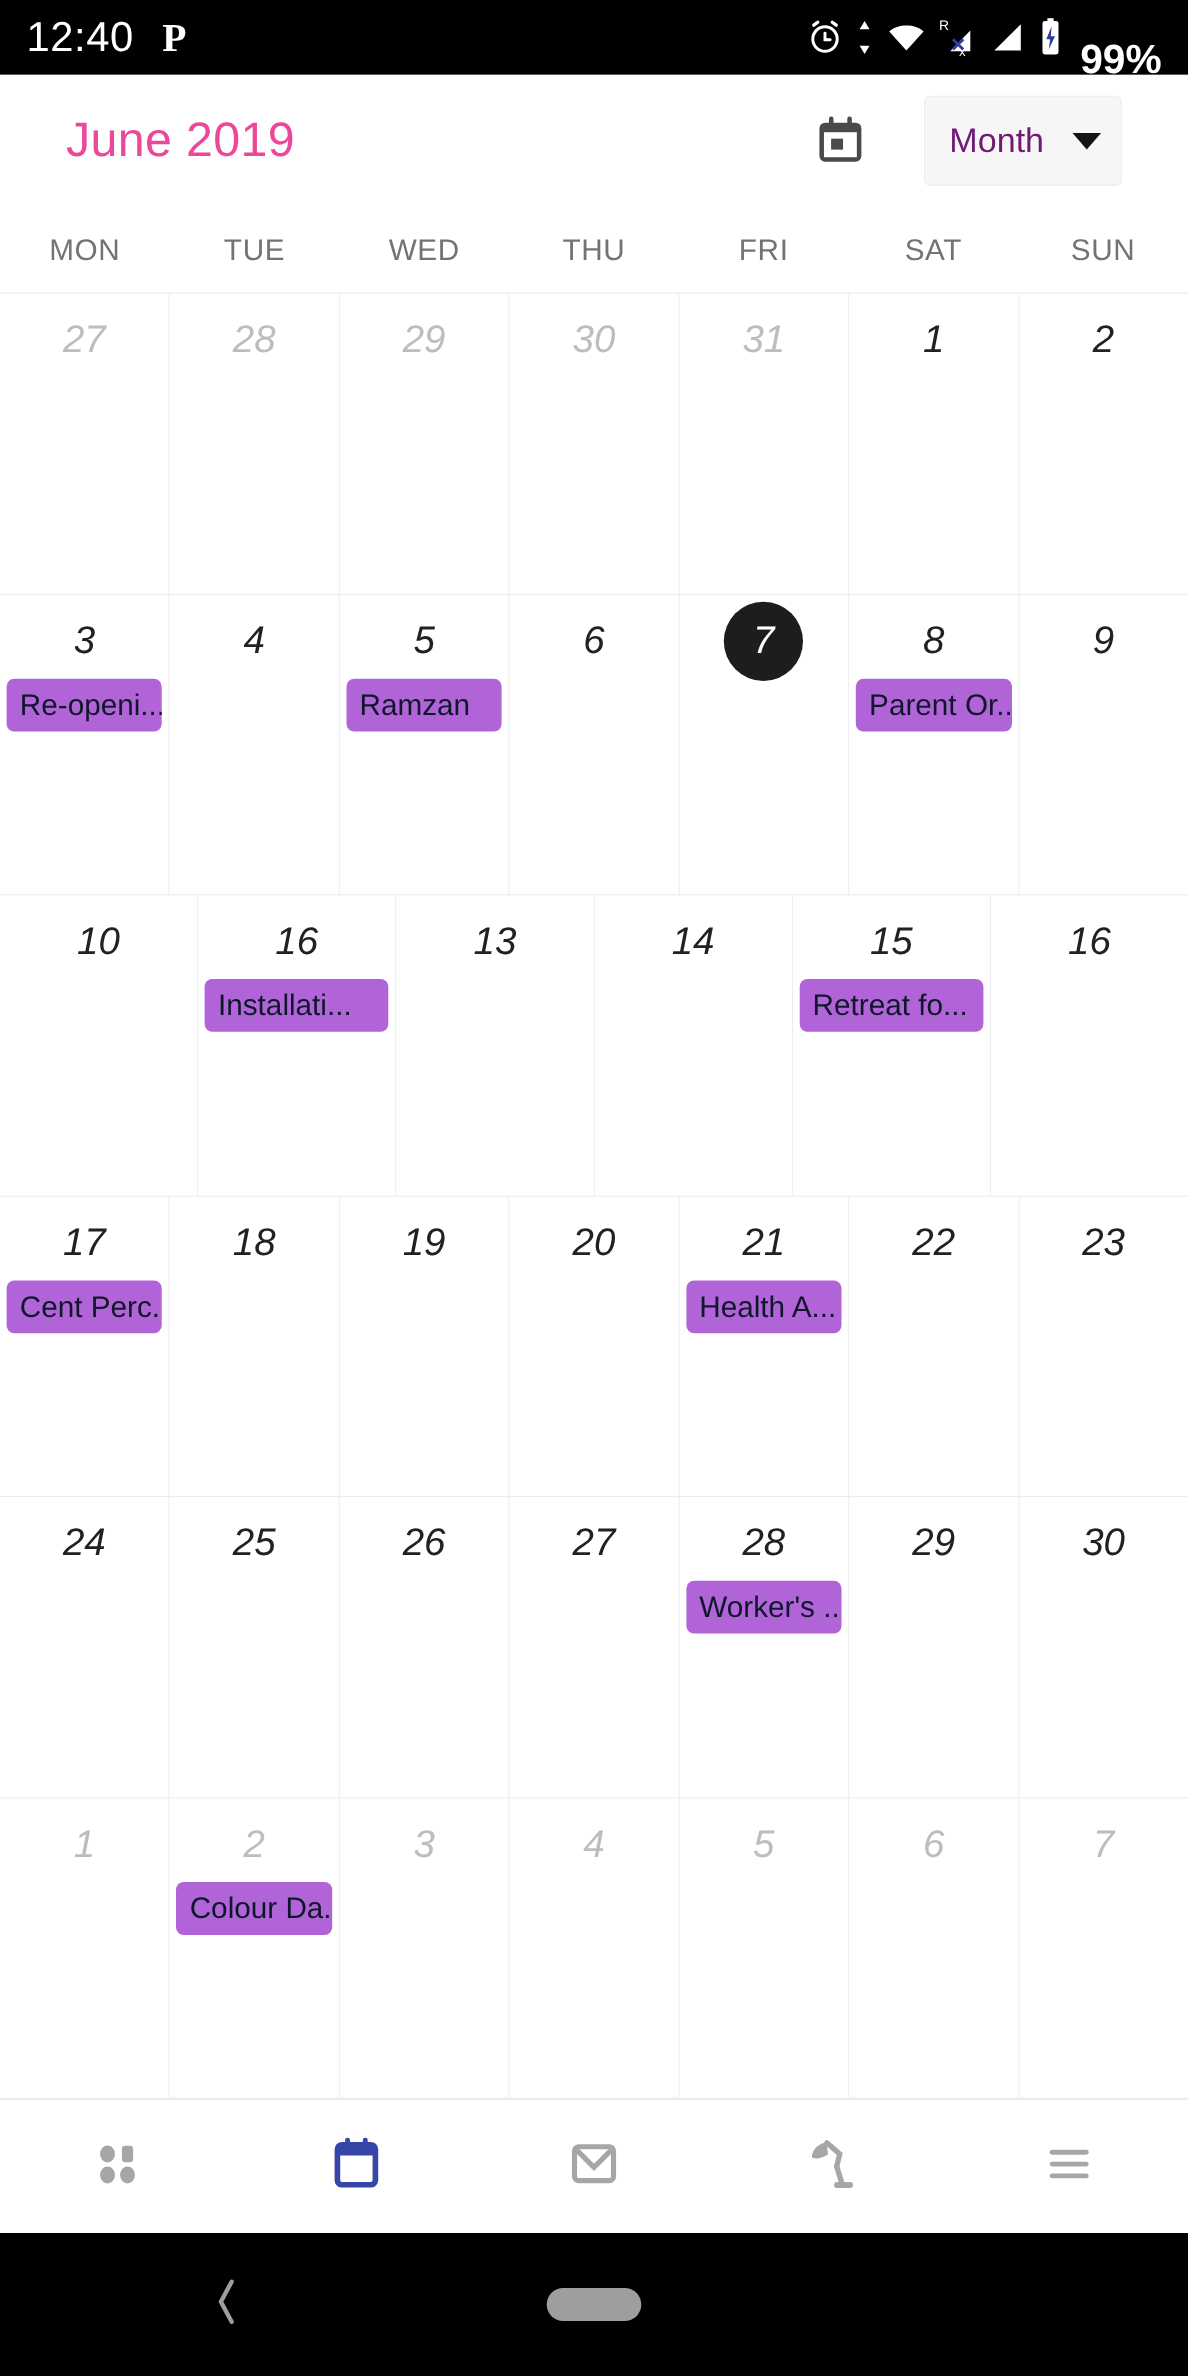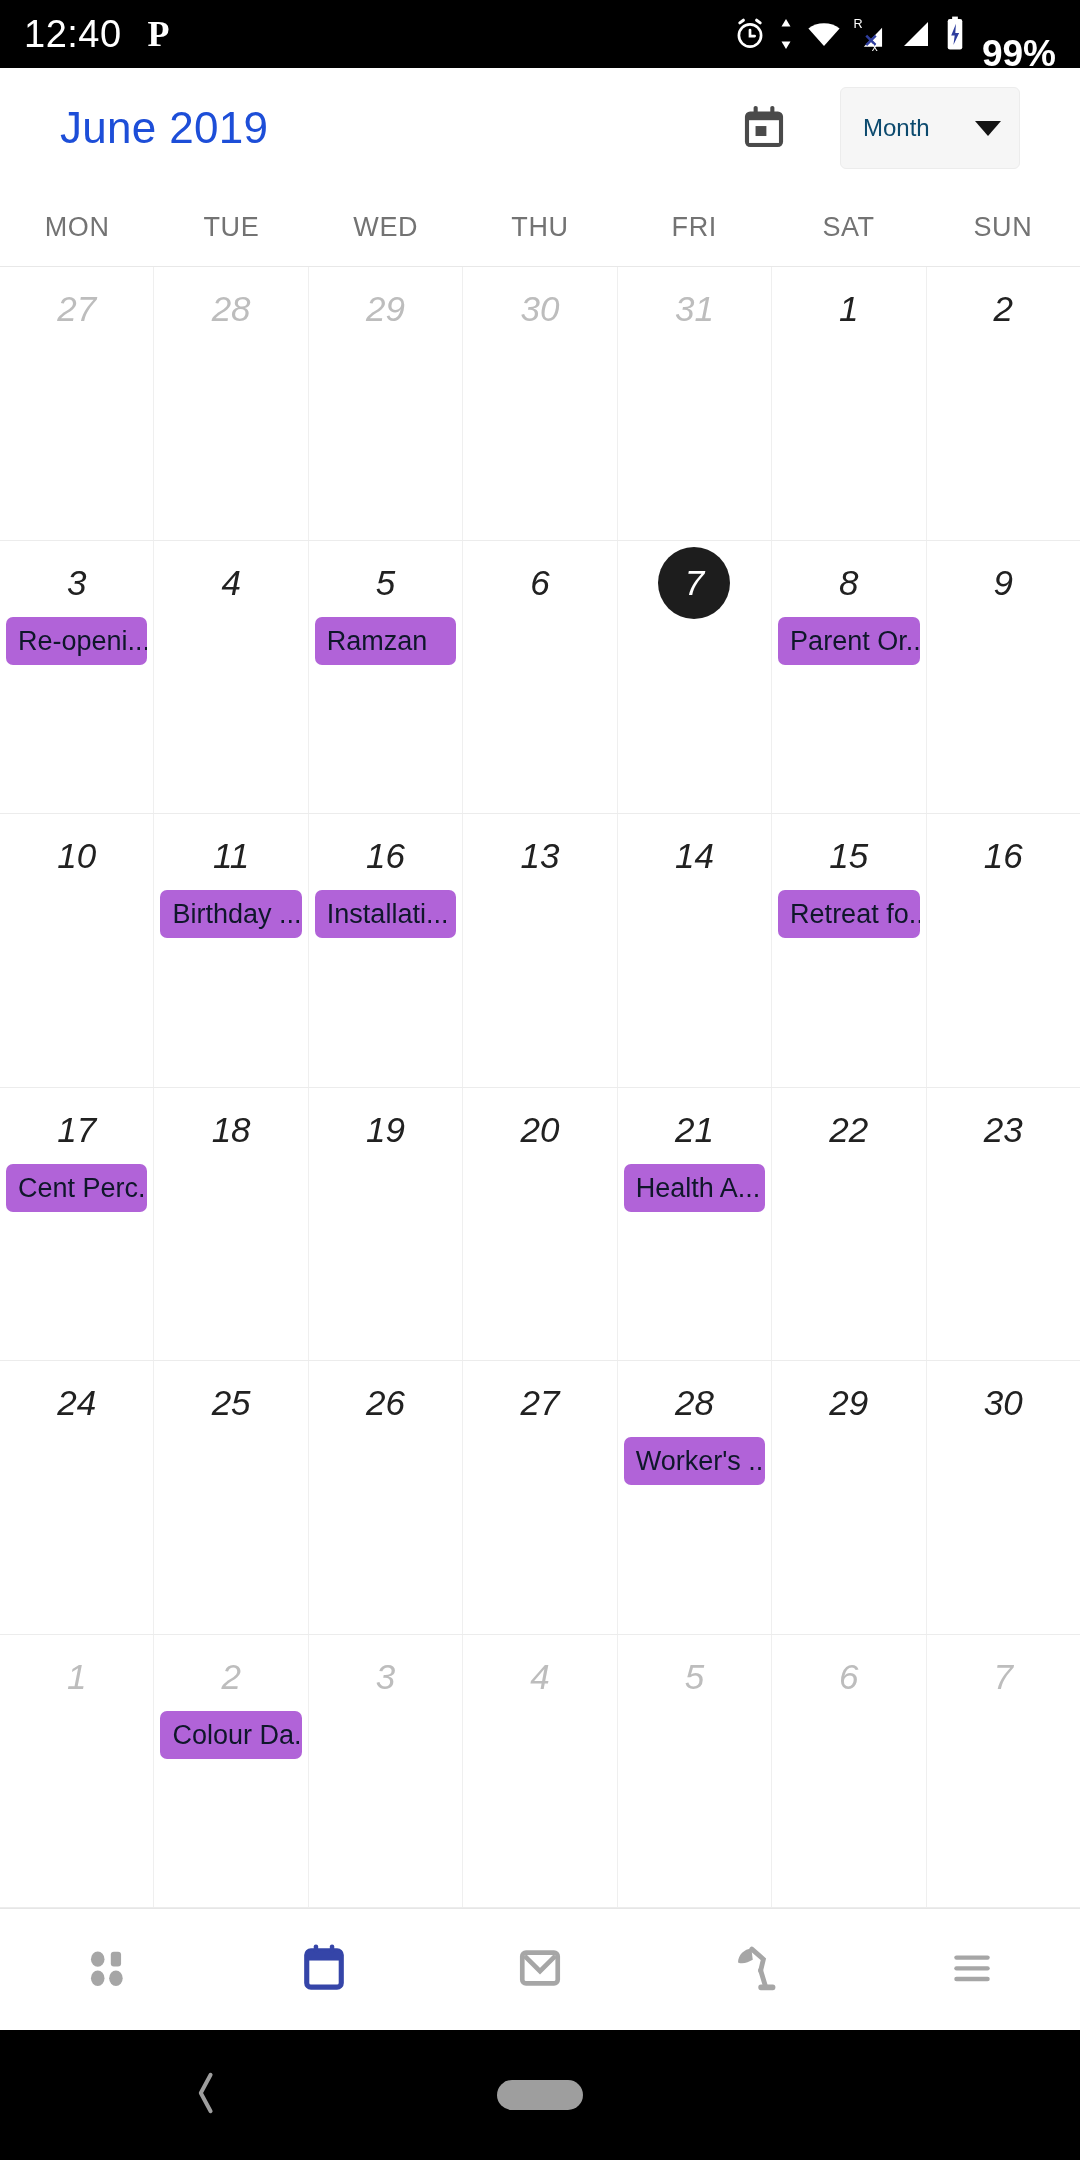--- a/index.html
+++ b/index.html
@@ -21,29 +21,29 @@
   .status-right { margin-left: auto; display: flex; align-items: center; gap: 8px; }
   .sb-icon { display: inline-flex; align-items: center; justify-content: center; }
   .battery-pct { font-size: 37px; font-weight: 700; margin-left: 6px; margin-top: 40px; }
   .p-glyph { font-size: 36px; font-weight: 700; font-family: "Liberation Serif", serif; }
 
   
   .header {
     flex: 0 0 120px; display: flex; align-items: center;
     padding: 0 60px 0 60px; background: #ffffff;
   }
-  .month-title { font-size: 44px; color: #1d4ed8; font-weight: 400; letter-spacing: 0.3px; }
+  .month-title { font-size: 44px; color: #ec4899; font-weight: 400; letter-spacing: 0.3px; }
   .header-spacer { flex: 1; }
   .today-btn { margin-right: 50px; display: inline-flex; align-items: center; justify-content: center; }
   .view-select {
     width: 180px; height: 82px; background: #f6f6f6; border: 1px solid #ececec;
     border-radius: 6px; display: flex; align-items: center; justify-content: space-between;
     padding: 0 18px 0 22px;
   }
-  .view-select-label { font-size: 24px; color: #0c4a6e; }
+  .view-select-label { font-size: 31px; color: #701a75; }
   .caret { width: 0; height: 0; border-left: 13px solid transparent; border-right: 13px solid transparent;
            border-top: 15px solid #141414; }
 
   
   .weekdays { flex: 0 0 78px; display: flex; align-items: center; background: #ffffff; }
   .weekday {
     flex: 1 1 0; text-align: center; font-size: 27px; color: #737373; letter-spacing: 0.6px;
   }
 
   
@@ -219,24 +219,20 @@
         </div>
         <div class="day-cell">
           <span class="day-num"><span class="num-inner">9</span></span>
         </div>
       </div>
       <div class="week-row">
         <div class="day-cell">
           <span class="day-num"><span class="num-inner">10</span></span>
         </div>
         <div class="day-cell">
-          <span class="day-num"><span class="num-inner">11</span></span>
-          <div class="event-chip">Birthday ...</div>
-        </div>
-        <div class="day-cell">
           <span class="day-num"><span class="num-inner">16</span></span>
           <div class="event-chip">Installati...</div>
         </div>
         <div class="day-cell">
           <span class="day-num"><span class="num-inner">13</span></span>
         </div>
         <div class="day-cell">
           <span class="day-num"><span class="num-inner">14</span></span>
         </div>
         <div class="day-cell">

